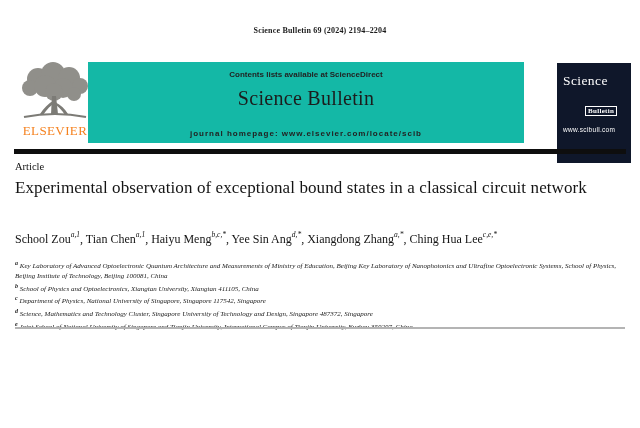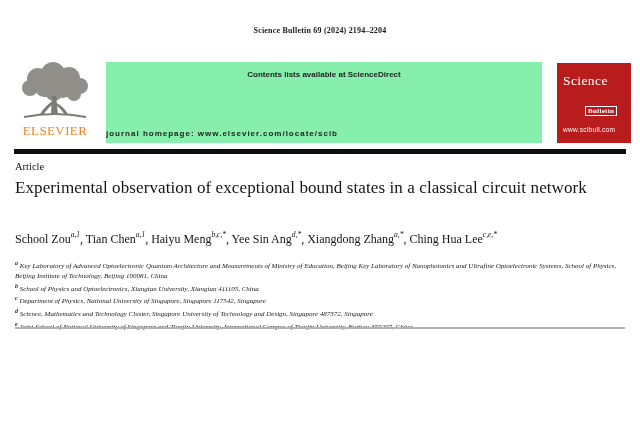--- a/index.html
+++ b/index.html
@@ -8,30 +8,30 @@
 
   .citation{position:absolute;left:0;right:0;top:26px;text-align:center;
             font-size:8px;font-weight:bold;color:#1a1a1a;letter-spacing:.2px;}
 
   
   .logo-block{position:absolute;left:14px;top:62px;width:82px;height:82px;text-align:center;}
   .logo-tree{display:block;margin:0 auto;}
   .logo-word{font-family:"Liberation Serif",serif;font-size:13px;color:#f58220;
              letter-spacing:.4px;margin-top:1px;font-weight:normal;}
 
-  .graybox{position:absolute;left:106px;top:62px;width:436px;height:81px;background:#86efac;}
+  .graybox{position:absolute;left:88px;top:62px;width:436px;height:81px;background:#14b8a6;}
   .contents-line{position:absolute;top:8px;left:0;right:0;text-align:center;
                  font-family:"Liberation Sans",sans-serif;font-size:8px;font-weight:bold;color:#222;}
   .journal-name{position:absolute;top:25px;left:0;right:0;text-align:center;
                 font-size:20px;color:#1c1c1c;letter-spacing:.3px;}
-  .homepage-line{position:absolute;bottom:5px;left:0;right:0;text-align:left;
+  .homepage-line{position:absolute;bottom:5px;left:0;right:0;text-align:center;
                  font-family:"Liberation Sans",sans-serif;font-size:8px;font-weight:bold;
                  letter-spacing:1px;color:#222;}
 
-  .cover{position:absolute;left:557px;top:63px;width:74px;height:80px;background:#b91c1c;
+  .cover{position:absolute;left:557px;top:63px;width:74px;height:100px;background:#0f172a;
          color:#fff;box-sizing:border-box;padding:11px 12px 0 6px;}
   .cover-title{font-size:13.5px;letter-spacing:.4px;line-height:13px;}
   .cover-sub{display:inline-block;border:1px solid #fff;font-size:7px;font-weight:bold;
              padding:0 2px;margin-left:22px;margin-top:19px;letter-spacing:.3px;}
   .cover-url{font-family:"Liberation Sans",sans-serif;font-size:6.5px;margin-top:9px;letter-spacing:.3px;}
 
   .blackbar{position:absolute;left:14px;top:149px;width:612px;height:5px;background:#0e0e0e;}
 
   .article-label{position:absolute;left:15px;top:161px;font-size:10.5px;color:#111;text-align:center;}
   .title{position:absolute;left:15px;top:178px;width:606px;font-size:17px;line-height:20px;
@@ -69,20 +69,21 @@
       <path d="M34 34 L33 52 L40 52 L38 34 Z" fill="#7c7b76"></path>
       <path d="M36 38 C30 42 26 46 22 52 L25 53 C29 47 33 43 37 41 Z" fill="#7c7b76"></path>
       <path d="M37 40 C43 43 47 47 50 52 L47 53 C44 48 40 44 36 42 Z" fill="#7c7b76"></path>
       <path d="M6 55 Q37 49 68 55" stroke="#7c7b76" stroke-width="2" fill="none"></path>
     </svg>
     <div class="logo-word">ELSEVIER</div>
   </div>
 
   <div class="graybox">
     <div class="contents-line">Contents lists available at ScienceDirect</div>
+    <div class="journal-name">Science Bulletin</div>
     <div class="homepage-line">journal homepage: www.elsevier.com/locate/scib</div>
   </div>
 
   <div class="cover">
     <div class="cover-title">Science</div>
     <div class="cover-sub">Bulletin</div>
     <div class="cover-url">www.scibull.com</div>
   </div>
 
   <div class="blackbar"></div>

